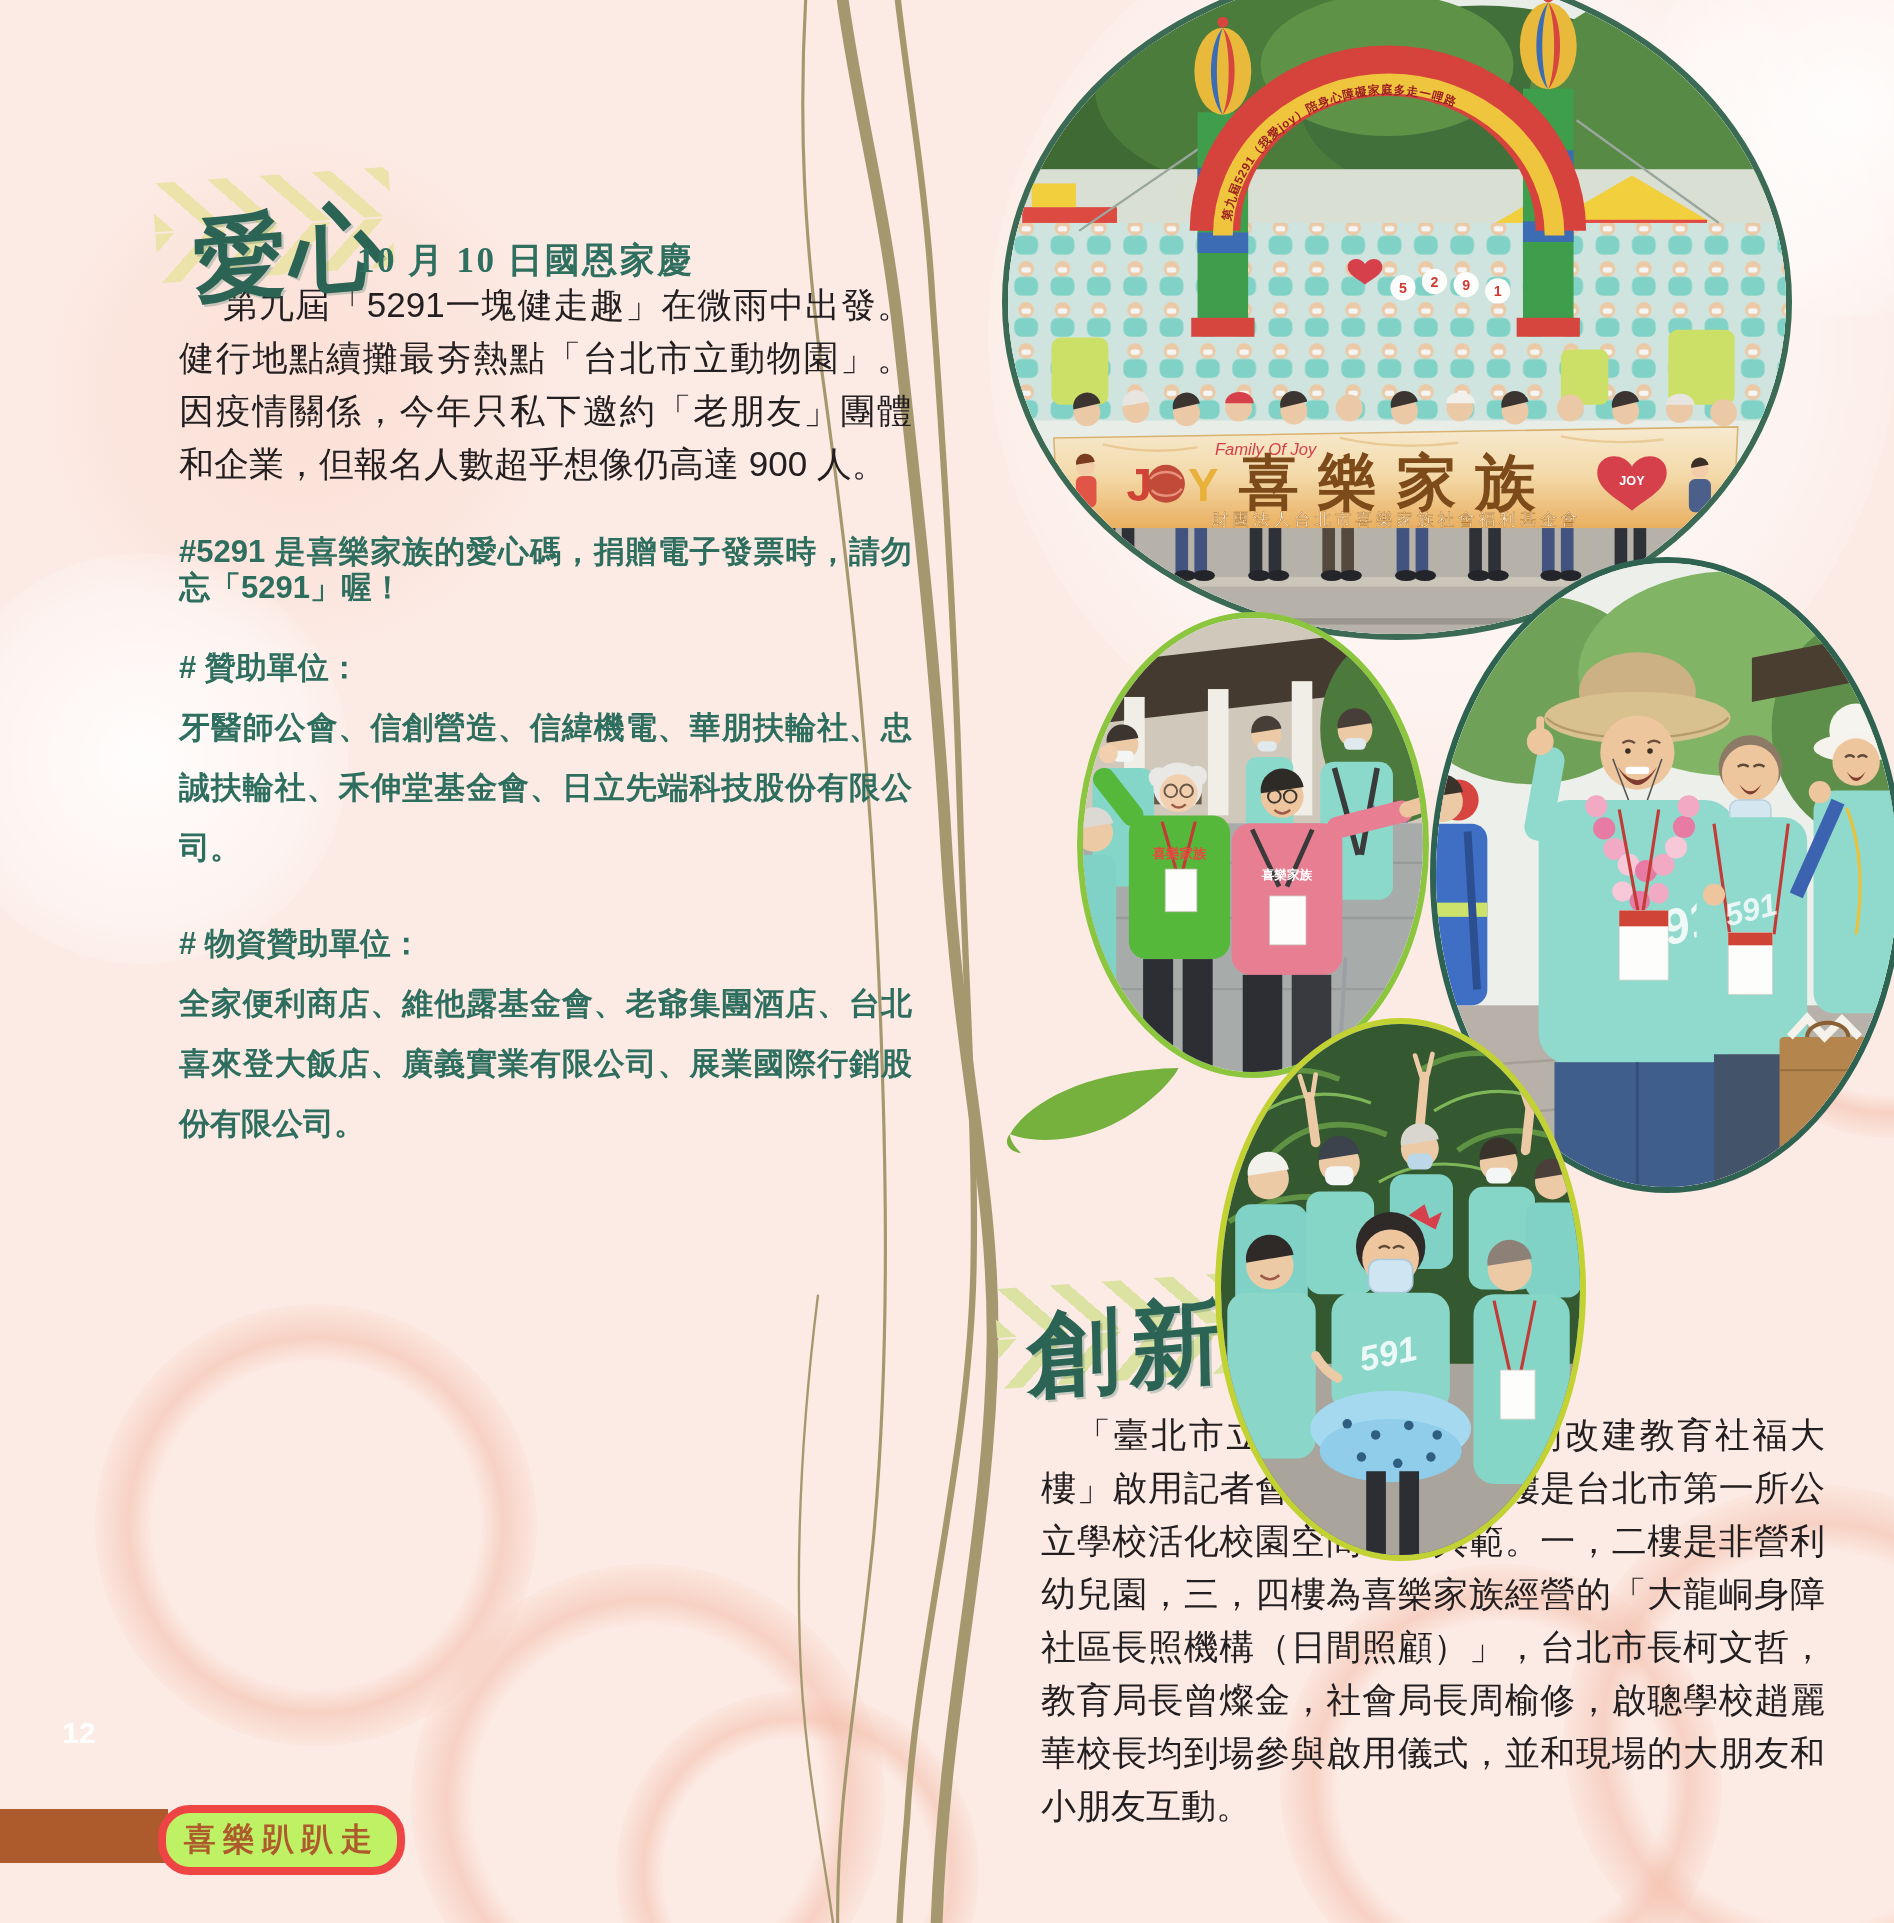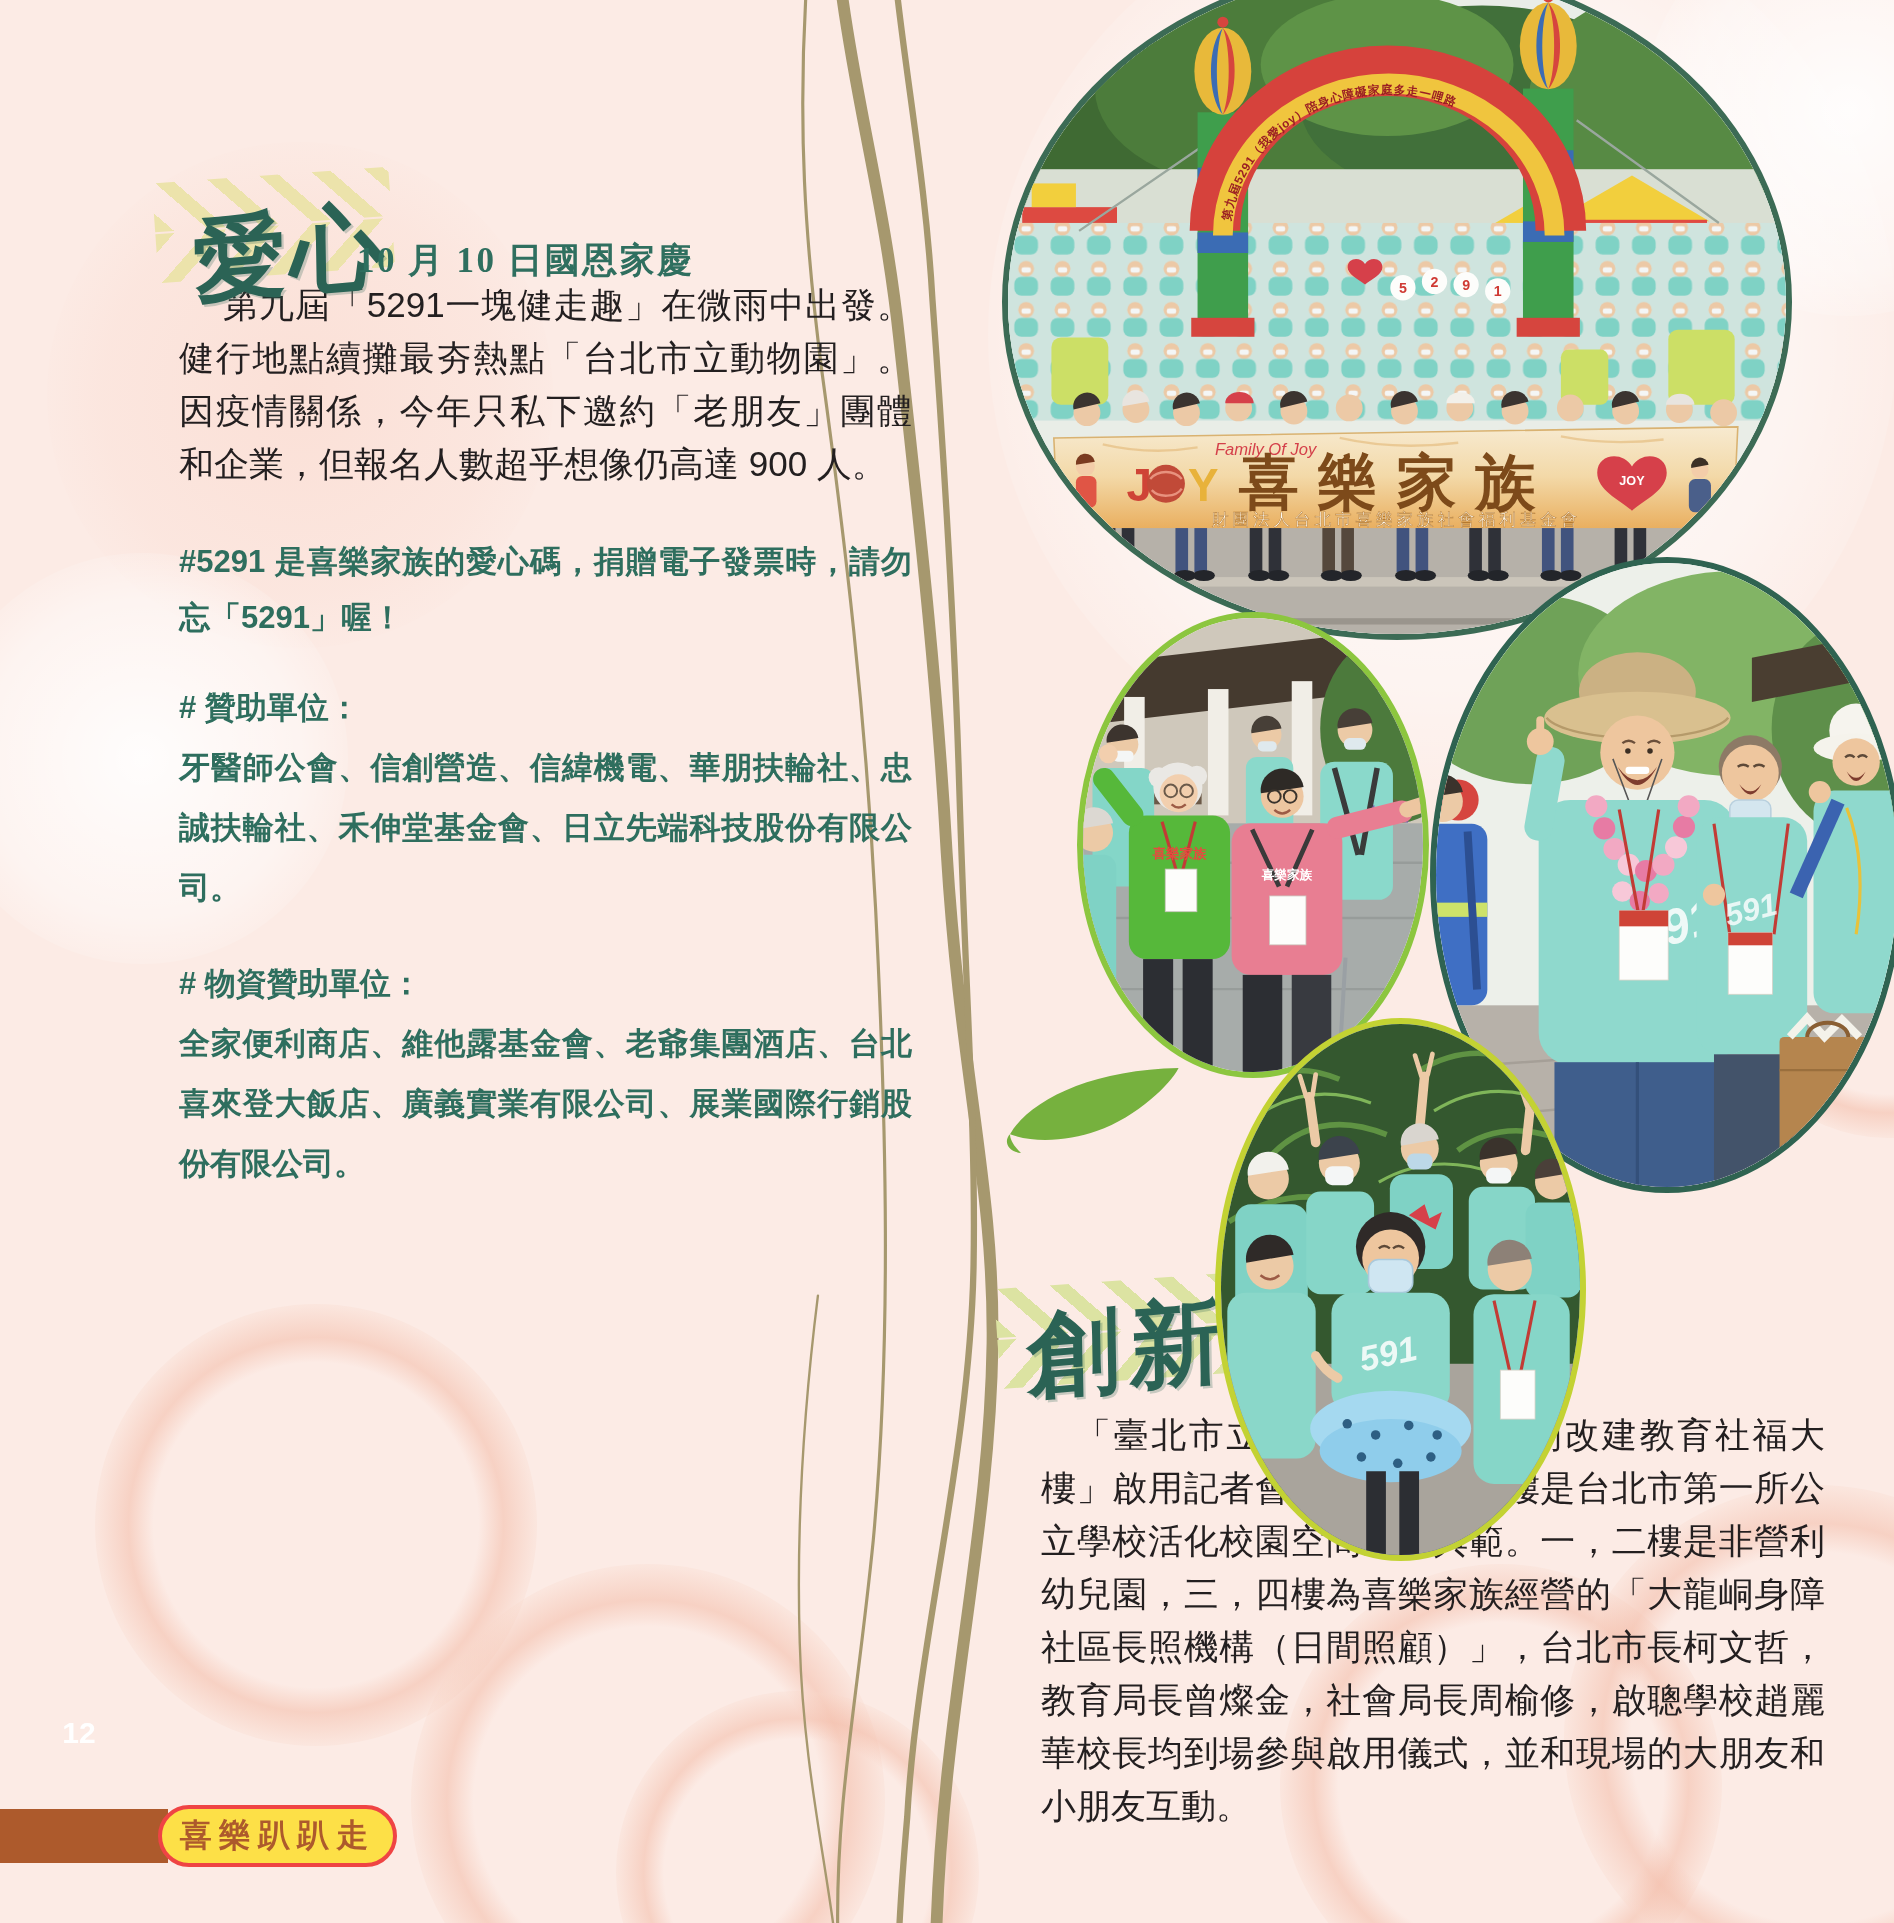--- a/index.html
+++ b/index.html
@@ -16,29 +16,29 @@
   .chev .rowA{background:repeating-linear-gradient(45deg, var(--sc) 0 13.4px, transparent 13.4px 37px);}
   .chev .rowB{background:repeating-linear-gradient(135deg, var(--sc) 0 13.4px, transparent 13.4px 37px);margin-top:2.4px;}
   .callig{position:absolute;z-index:3;font-weight:bold;color:#2b6355;
           transform:rotate(-5deg) skewX(-4deg);text-shadow:2.4px 2.4px 0 rgba(43,99,85,.25);}
   .date-label{position:absolute;z-index:3;color:#2f6f5f;font-weight:bold;letter-spacing:2.4px;font-family:Liberation Serif, serif;}
   
   .body-text{position:absolute;z-index:2;color:#231f20;font-size:35px;line-height:53px;
              text-align:justify;font-weight:500;}
   .body-text p{margin:0;text-indent:44px;}
   .teal{color:#2e6e5e;font-weight:bold;}
-  .note{font-size:31px;line-height:56px;}
+  .note{font-size:31px;line-height:36px;}
   .sponsor{font-size:31px;line-height:60px;}
   
   .photo{position:absolute;border-radius:50%;overflow:hidden;z-index:4;background:#fff;}
   .photo svg{display:block;width:100%;height:100%;}
   
   .footer-bar{position:absolute;z-index:6;background:#ad5a2c;}
   .footer-num{position:absolute;z-index:7;color:#fff;font-weight:bold;font-size:30px;text-align:center;}
-  .footer-pill{position:absolute;z-index:7;background:#fde047;border:4px solid #ef4444;border-radius:32px;
+  .footer-pill{position:absolute;z-index:7;background:#bef264;border:8px solid #ef4444;border-radius:32px;
                display:flex;align-items:center;justify-content:center;}
   .footer-pill span{color:#ad5a2c;font-weight:bold;font-size:32px;letter-spacing:7.1px;}
   .deco-lines{position:absolute;left:0;top:0;z-index:1;pointer-events:none;}
   .leaf{position:absolute;z-index:2;}
 </style>
 </head>
 <body>
 
 <div id="page">
 

